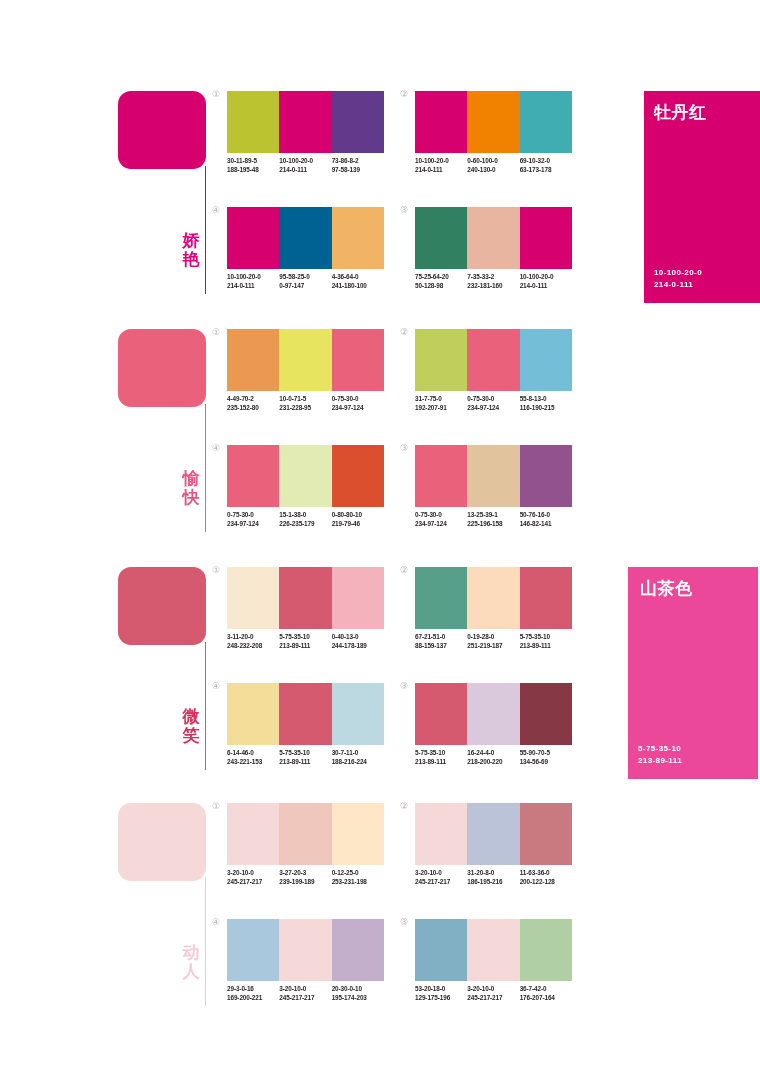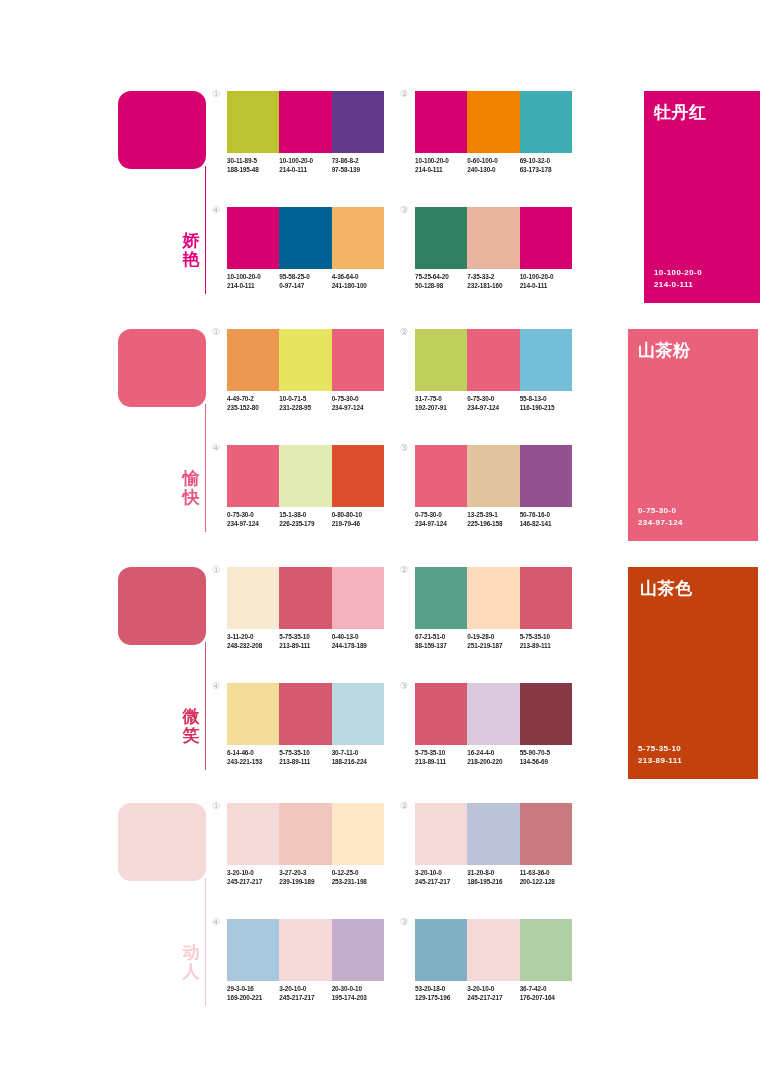--- a/index.html
+++ b/index.html
@@ -354,27 +354,20 @@
           <div class="code-cell">
             <span class="cmyk">13-25-39-1</span>
             <span class="rgb">225-196-158</span>
           </div>
           <div class="code-cell">
             <span class="cmyk">50-76-16-0</span>
             <span class="rgb">146-82-141</span>
           </div>
         </div>
       </div>
-      <div class="feature" style="background: rgb(234, 97, 124); color: rgb(255, 255, 255);">
-        <div class="feature-name">山茶粉</div>
-        <div class="feature-codes">
-          <span class="cmyk">0-75-30-0</span>
-          <span class="rgb">234-97-124</span>
-        </div>
-      </div>
     </div>
     <div class="section" style="top: 564px;">
       <div class="tab-col">
         <div class="tab-chip" style="background: rgb(213, 89, 111);"></div>
         <div class="tab-rule" style="background: rgb(213, 89, 111);"></div>
         <div class="tab-label" style="color: rgb(214, 46, 90);">
           <span>微</span>
           <span>笑</span>
         </div>
       </div>
@@ -459,21 +452,21 @@
           <div class="code-cell">
             <span class="cmyk">16-24-4-0</span>
             <span class="rgb">218-200-220</span>
           </div>
           <div class="code-cell">
             <span class="cmyk">55-90-70-5</span>
             <span class="rgb">134-56-69</span>
           </div>
         </div>
       </div>
-      <div class="feature" style="background: #c2410c; color: rgb(255, 255, 255); padding-left: 12px;">
+      <div class="feature" style="background: #ec4899; color: rgb(255, 255, 255); padding-left: 12px;">
         <div class="feature-name">山茶色</div>
         <div class="feature-codes">
           <span class="cmyk">5-75-35-10</span>
           <span class="rgb">213-89-111</span>
         </div>
       </div>
     </div>
     <div class="section" style="top: 800px;">
       <div class="tab-col">
         <div class="tab-chip" style="background: rgb(245, 217, 217);"></div>

